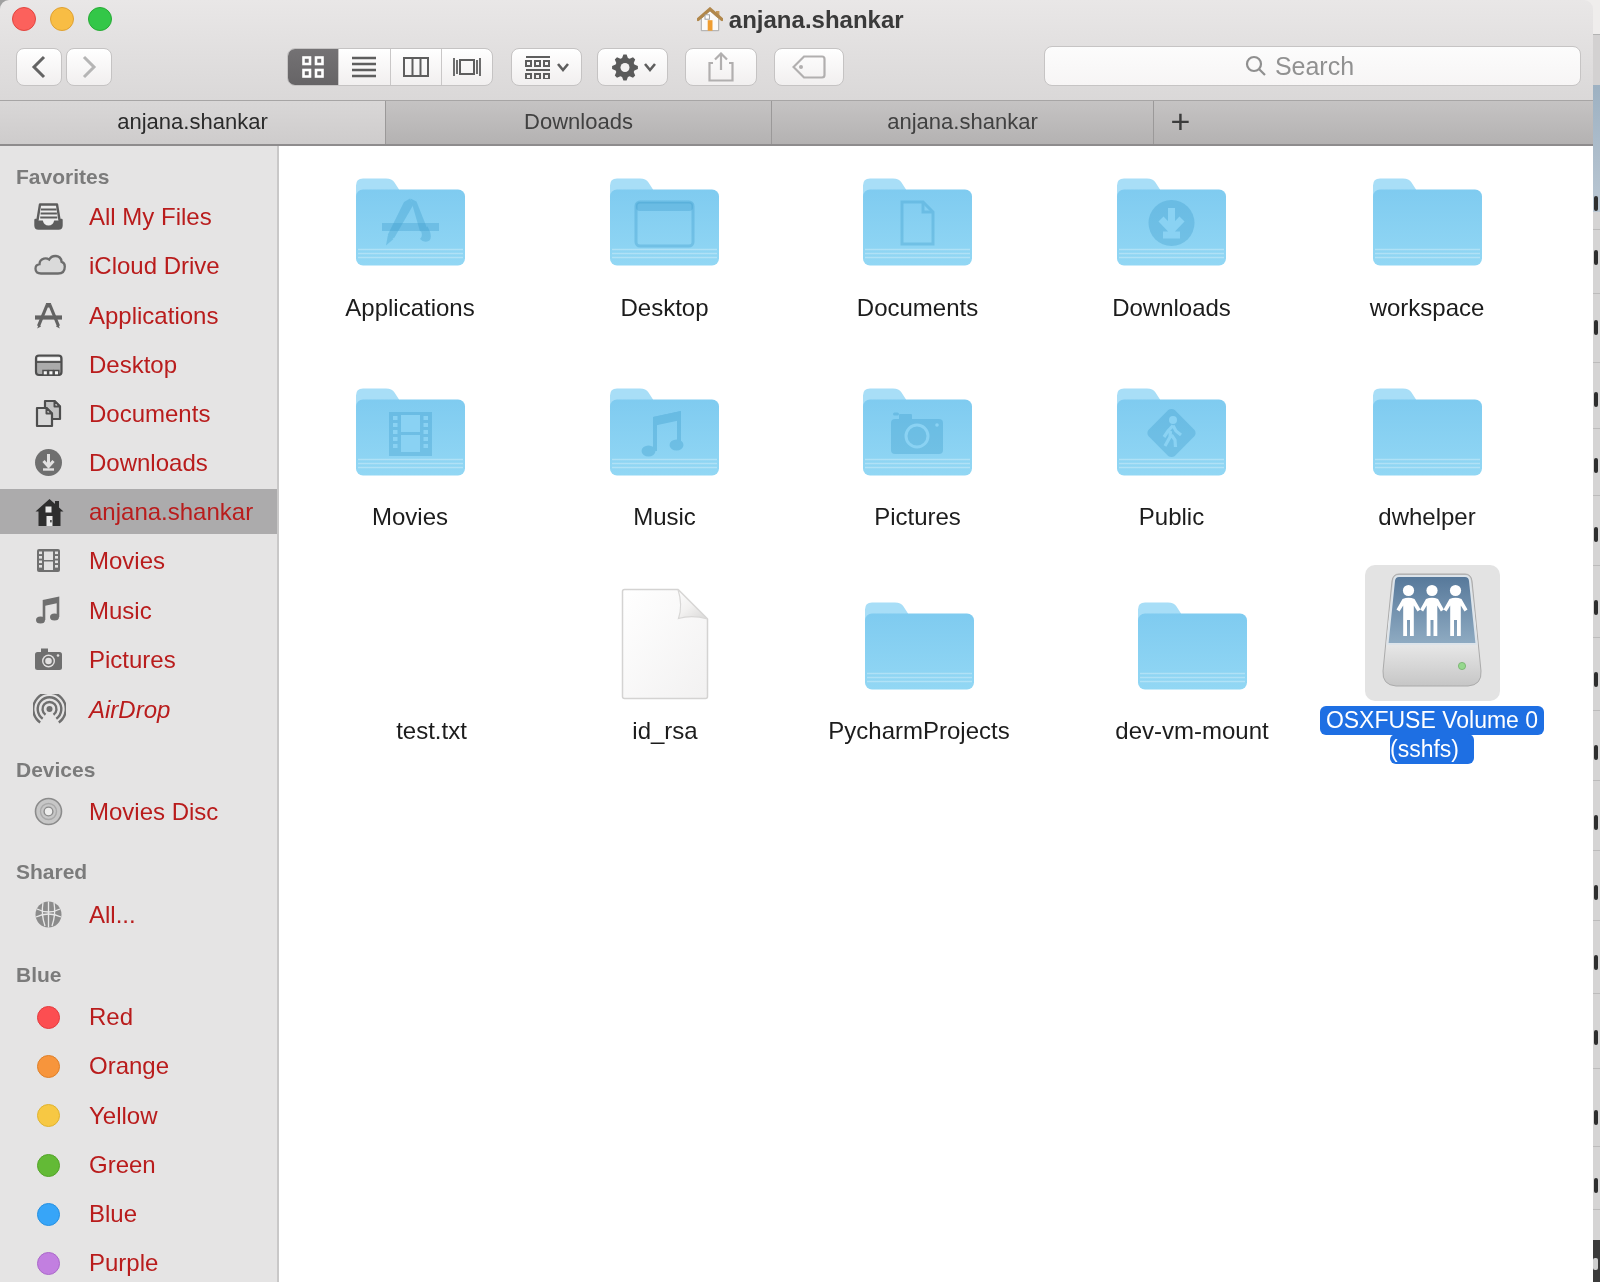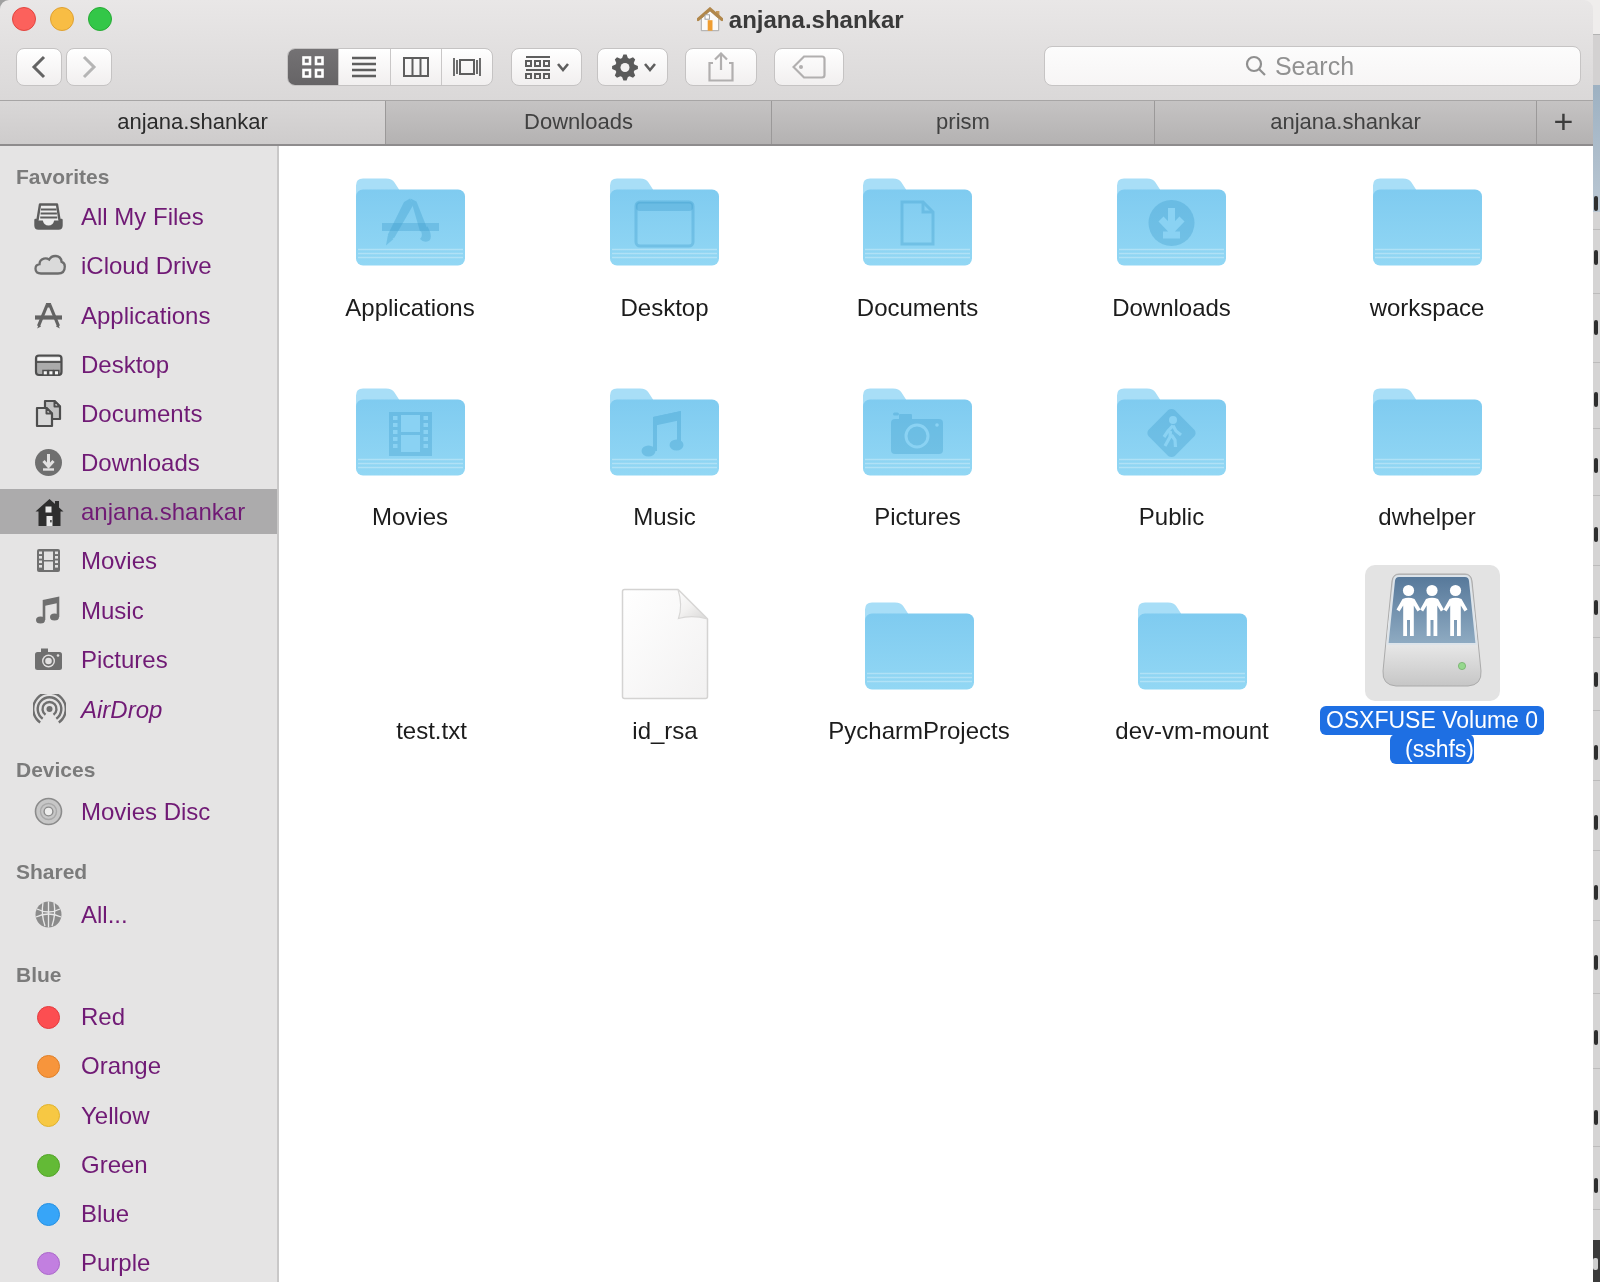--- a/index.html
+++ b/index.html
@@ -40,21 +40,21 @@
 #tabbar { position:absolute; left:0; top:100px; width:1593px; height:46px;
   background:linear-gradient(#c5c3c3, #b4b2b2); border-top:1px solid #a7a5a5; border-bottom:2px solid #8e8c8d; display:flex; }
 .tab { height:100%; font-size:22px; text-align:center; line-height:42px; color:#414141; border-right:1px solid #9b9999; }
 .tab.active { background:linear-gradient(#d9d7d7,#cecccc); color:#2b2b2b; }
 #tabplus { width:53px; font-size:34px; font-weight:400; color:#3c3c3c; line-height:40px; border-right:none; }
 
 
 #sidebar { position:absolute; left:0; top:146px; width:279px; height:1136px;
   background:#e5e4e4; border-right:2px solid #c9c8c8; }
 .shdr { position:absolute; left:16px; font-size:21px; font-weight:700; color:#7b7b7b; }
-.sitem { position:absolute; left:81px; font-size:24px; color:#701a75; white-space:nowrap; }
+.sitem { position:absolute; left:89px; font-size:24px; color:#b91c1c; white-space:nowrap; }
 .sicon { position:absolute; left:33px; width:31px; height:31px; }
 #selrow { position:absolute; left:0; top:343px; width:277px; height:45px; background:#acabac; }
 .dot { position:absolute; left:37px; width:23px; height:23px; border-radius:50%; }
 
 
 #content { position:absolute; left:281px; top:146px; width:1312px; height:1136px; background:#fff; }
 .item { position:absolute; }
 .ilabel { position:absolute; font-size:24px; color:#1c1c1c; text-align:center; white-space:nowrap; transform:translateX(-50%); }
 
 
@@ -180,21 +180,20 @@
 
     <div id="search"><svg width="22" height="22" viewBox="0 0 22 22" style="vertical-align:middle; margin-right:8px; margin-top:-4px;">
           <circle cx="9" cy="9" r="7" fill="none" stroke="#8f8f8f" stroke-width="2.2"></circle>
           <line x1="14" y1="14" x2="20" y2="20" stroke="#8f8f8f" stroke-width="2.2"></line>
         </svg>Search</div>
   </div>
 
   <div id="tabbar">
     <div class="tab active" style="width:386px;">anjana.shankar</div>
     <div class="tab" style="width:386px;">Downloads</div>
-    <div class="tab" style="width:383px;">prism</div>
     <div class="tab" style="width:382px;">anjana.shankar</div>
     <div class="tab" id="tabplus">+</div>
   </div>
 
   <div id="sidebar">
     <div id="selrow"></div>
     <div class="shdr" style="top:19px;">Favorites</div>
 
     <div class="sicon" style="top:55px;"><svg width="31" height="31" viewBox="0 0 31 31">
       <path d="M7 3.5 L24 3.5 L26.5 19 L28.5 19 L28.5 24.5 Q28.5 27.5 25.5 27.5 L5.5 27.5 Q2.5 27.5 2.5 24.5 L2.5 19 L4.5 19 Z" fill="#ededed" stroke="#5d5d5d" stroke-width="2.4" stroke-linejoin="round"></path>
@@ -560,21 +559,21 @@
 <g fill="#ffffff">
 <circle cx="28.5" cy="17.5" r="5.6"></circle>
             <circle cx="52" cy="17.5" r="5.6"></circle>
             <circle cx="75.5" cy="17.5" r="5.6"></circle>
 <path d="M22.5 26 Q28.5 23.5 34.5 26 L40.5 36.5 L37.5 38.5 L33.8 32.5 L33.8 63 L30 63 L30 47 L27 47 L27 63 L23.2 63 L23.2 32.5 L19.5 38.5 L16.5 36.5 Z"></path>
 <path d="M46 26 Q52 23.5 58 26 L63.9 36.5 L60.9 38.5 L57.3 32.5 L57.3 63 L53.5 63 L53.5 47 L50.5 47 L50.5 63 L46.7 63 L46.7 32.5 L43.1 38.5 L40.1 36.5 Z"></path>
 <path d="M69.5 26 Q75.5 23.5 81.5 26 L87.5 36.5 L84.5 38.5 L80.8 32.5 L80.8 63 L77 63 L77 47 L74 47 L74 63 L70.2 63 L70.2 32.5 L66.5 38.5 L63.5 36.5 Z"></path>
 </g>
 </svg></div>
 <div class="item" style="left:1039px; top:560px; width:224px; height:29px; background:#1e6fe3; border-radius:6px; color:#fff; font-size:23px; text-align:center; line-height:29px;">OSXFUSE Volume 0</div>
-<div class="item" style="left:1109px; top:588px; width:84px; height:30px; background:#1e6fe3; border-radius:6px; color:#fff; font-size:23px; text-align:right; line-height:30px;">(sshfs)</div>
+<div class="item" style="left:1109px; top:588px; width:84px; height:30px; background:#1e6fe3; border-radius:6px; color:#fff; font-size:23px; text-align:left; line-height:30px;">(sshfs)</div>
   </div>
 </div>
 <div id="strip">
     <div class="top1"></div>
     <div class="topline"></div>
     <div class="top2"></div>
     <div class="blu"></div>
 <div class="gl" style="top:196px;"></div>
 <div class="gl" style="top:250px;"></div>
 <div class="gl" style="top:320px;"></div>

